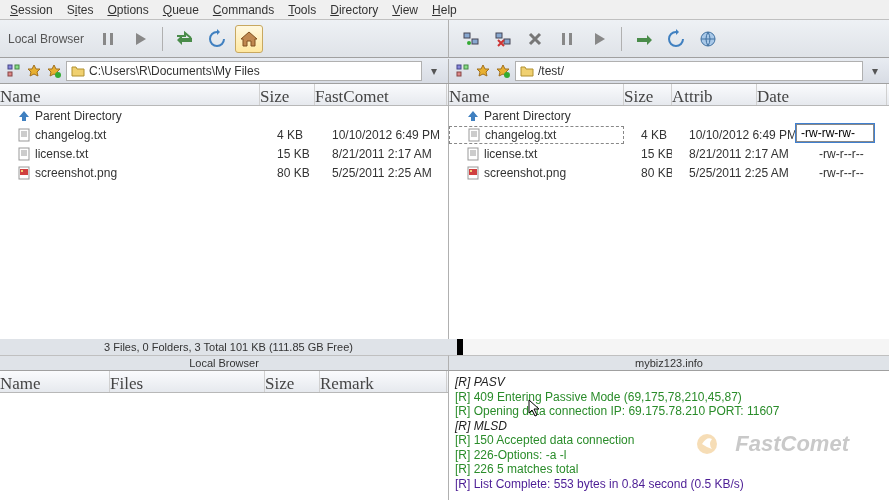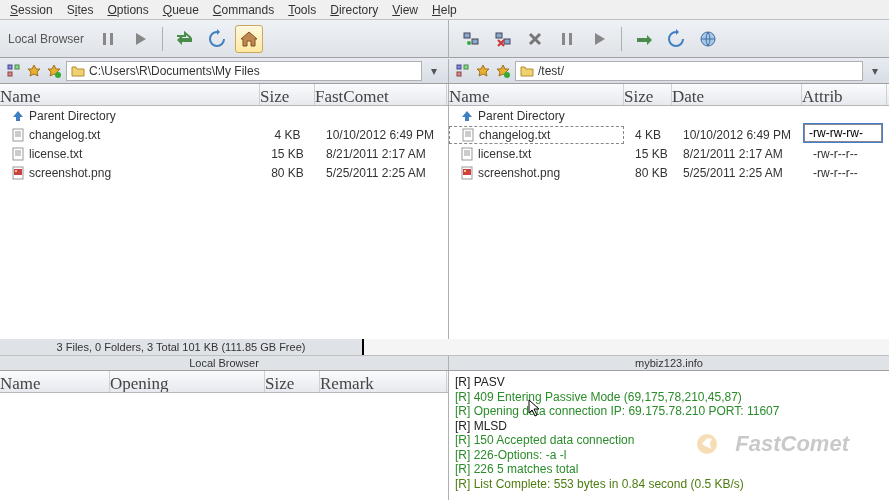--- a/index.html
+++ b/index.html
@@ -26,40 +26,40 @@
 .path-dropdown { width: 16px; height: 16px; display: flex; align-items: center; justify-content: center; color: #555; cursor: pointer; }
 .panes { display: flex; height: 255px; }
 .pane { display: flex; flex-direction: column; background: #fff; }
 .pane.left { width: 449px; border-right: 1px solid #b0b0b0; }
 .pane.right { width: 440px; }
 .col-headers { display: flex; height: 22px; background: linear-gradient(#fafbfd,#e6e9ee); border-bottom: 1px solid #b8b8b8; }
 .col-headers .col { padding: 3px 0; border-right: 1px solid #d0d0d0; font-size: 17px; color: #444; overflow: hidden; white-space: nowrap; font-family: Liberation Serif, serif; }
 .file-list { flex: 1; overflow: auto; background: #fff; position: relative; }
 .file-row { display: flex; height: 19px; align-items: center; }
 .file-row.selected .cell:first-child { background: #fff; border: 1px dashed #888; }
-.cell { padding: 1px 11px; overflow: hidden; white-space: nowrap; font-size: 12px; }
+.cell { padding: 1px 17px; overflow: hidden; white-space: nowrap; font-size: 12px; }
 .cell.name { display: flex; align-items: center; gap: 4px; }
 .cell.size { text-align: center; }
 .file-ico { width: 14px; height: 14px; display: inline-block; flex-shrink: 0; }
 .attrib-edit { position: absolute; background: #fff; border: 1px solid #888; padding: 1px 4px; font-family: inherit; font-size: 12px; box-shadow: 0 0 0 1px #4080d0; }
 .status-row { display: flex; height: 16px; }
 .status-half { display: flex; flex-direction: column; justify-content: center; align-items: center; font-size: 11px; }
-.status-half.left { width: 364px; background: #dfe3e8; border-right: 2px solid #000000; }
+.status-half.left { width: 463px; background: #dfe3e8; border-right: 6px solid #000000; }
 .status-half.right { width: 440px; background: #c5d688; }
 .pane-label-row { display: flex; height: 16px; }
 .pane-label-half { display: flex; align-items: center; justify-content: center; font-size: 11px; background: #dfe3e8; border-top: 1px solid #c0c0c0; border-bottom: 1px solid #a0a0a0; }
 .pane-label-half.left { width: 449px; border-right: 1px solid #b0b0b0; }
 .pane-label-half.right { width: 440px; text-align: right; }
 .bottom-row { display: flex; height: 129px; }
 .queue-panel { width: 449px; border-right: 1px solid #b0b0b0; background: #fff; display: flex; flex-direction: column; }
 .log-panel { width: 440px; background: #fff; padding: 4px 6px; font-size: 12px; overflow: hidden; position: relative; }
 .log-line { line-height: 14.5px; white-space: nowrap; }
 .log-green { color: #2a8c2a; }
-.log-black { color: #222; }
-.log-red { color: #4d7c0f; }
+.log-black { color: #222; font-style: italic; }
+.log-red { color: #4c1d95; }
 .watermark { position: absolute; right: 40px; top: 60px; display: flex; align-items: center; gap: 15px; opacity: 0.35; font-size: 22px; font-weight: bold; font-style: italic; color: #666; }
 .cursor { position: absolute; left: 528px; top: 399px; pointer-events: none; z-index: 100; }
 </style>
 </head>
 <body>
 
 <div class="menubar">
   <span class="menu-item"><span class="mnemonic">S</span><span>ession</span></span>
   <span class="menu-item">S<span class="mnemonic">i</span>tes</span>
   <span class="menu-item"><span class="mnemonic">O</span>ptions</span>
@@ -272,22 +272,22 @@
           </div>
           <div class="cell size" style="width: 55px;">80 KB</div>
           <div class="cell " style="width: 132px;">5/25/2011 2:25 AM</div>
         </div>
       </div>
   </div>
   <div class="pane right">
     <div class="col-headers" id="remote-cols">
         <div class="col" style="width: 175px;">Name</div>
         <div class="col" style="width: 48px;">Size</div>
+        <div class="col" style="width: 85px;">Attrib</div>
         <div class="col" style="width: 130px;">Date</div>
-        <div class="col" style="width: 85px;">Attrib</div>
       </div>
     <div class="file-list" id="remote-rows">
         <div class="file-row">
           <div class="cell name" style="width: 175px;">
             <span class="file-ico"><svg width="14" height="14" viewBox="0 0 14 14">
                 <path d="M7 2 L12 8 L9 8 L9 12 L5 12 L5 8 L2 8 Z" fill="#4080c0"></path>
               </svg></span>
             <span>Parent Directory</span>
           </div>
           <div class="cell size" style="width: 48px;"></div>
@@ -328,38 +328,38 @@
                 <rect x="2" y="1" width="10" height="12" fill="#fff" stroke="#999"></rect>
                 <rect x="3" y="3" width="8" height="6" fill="#d04040"></rect>
                 <circle cx="5" cy="5" r="1" fill="#ff8"></circle>
               </svg></span>
             <span>screenshot.png</span>
           </div>
           <div class="cell size" style="width: 48px;">80 KB</div>
           <div class="cell " style="width: 130px;">5/25/2011 2:25 AM</div>
           <div class="cell " style="width: 85px;">-rw-r--r--</div>
         </div>
-        <input class="attrib-edit" value="-rw-rw-rw-" style="left: 355px; top: 18px; width: 78px;">
+        <input class="attrib-edit" value="-rw-rw-rw-" style="left: 347px; top: 18px; width: 78px;">
       </div>
   </div>
 </div>
 
 <div class="status-row">
   <div class="status-half left">3 Files, 0 Folders, 3 Total 101 KB (111.85 GB Free)</div>
 </div>
 <div class="pane-label-row">
   <div class="pane-label-half left">Local Browser</div>
   <div class="pane-label-half right">mybiz123.info</div>
 </div>
 
 <div class="bottom-row">
   <div class="queue-panel">
     <div class="col-headers" id="queue-cols">
         <div class="col" style="width: 110px;">Name</div>
-        <div class="col" style="width: 155px;">Opening</div>
+        <div class="col" style="width: 155px;">Files</div>
         <div class="col" style="width: 55px;">Size</div>
         <div class="col" style="width: 127px;">Remark</div>
       </div>
     <div class="file-list"></div>
   </div>
   <div class="log-panel" id="log-lines">
     <div class="watermark">
       <svg width="26" height="26" viewBox="0 0 26 26">
           <circle cx="13" cy="13" r="10" fill="#e8a030"></circle>
           <path d="M8 13 Q13 5 18 8 Q14 13 18 18 Q12 16 8 13" fill="#fff"></path>

